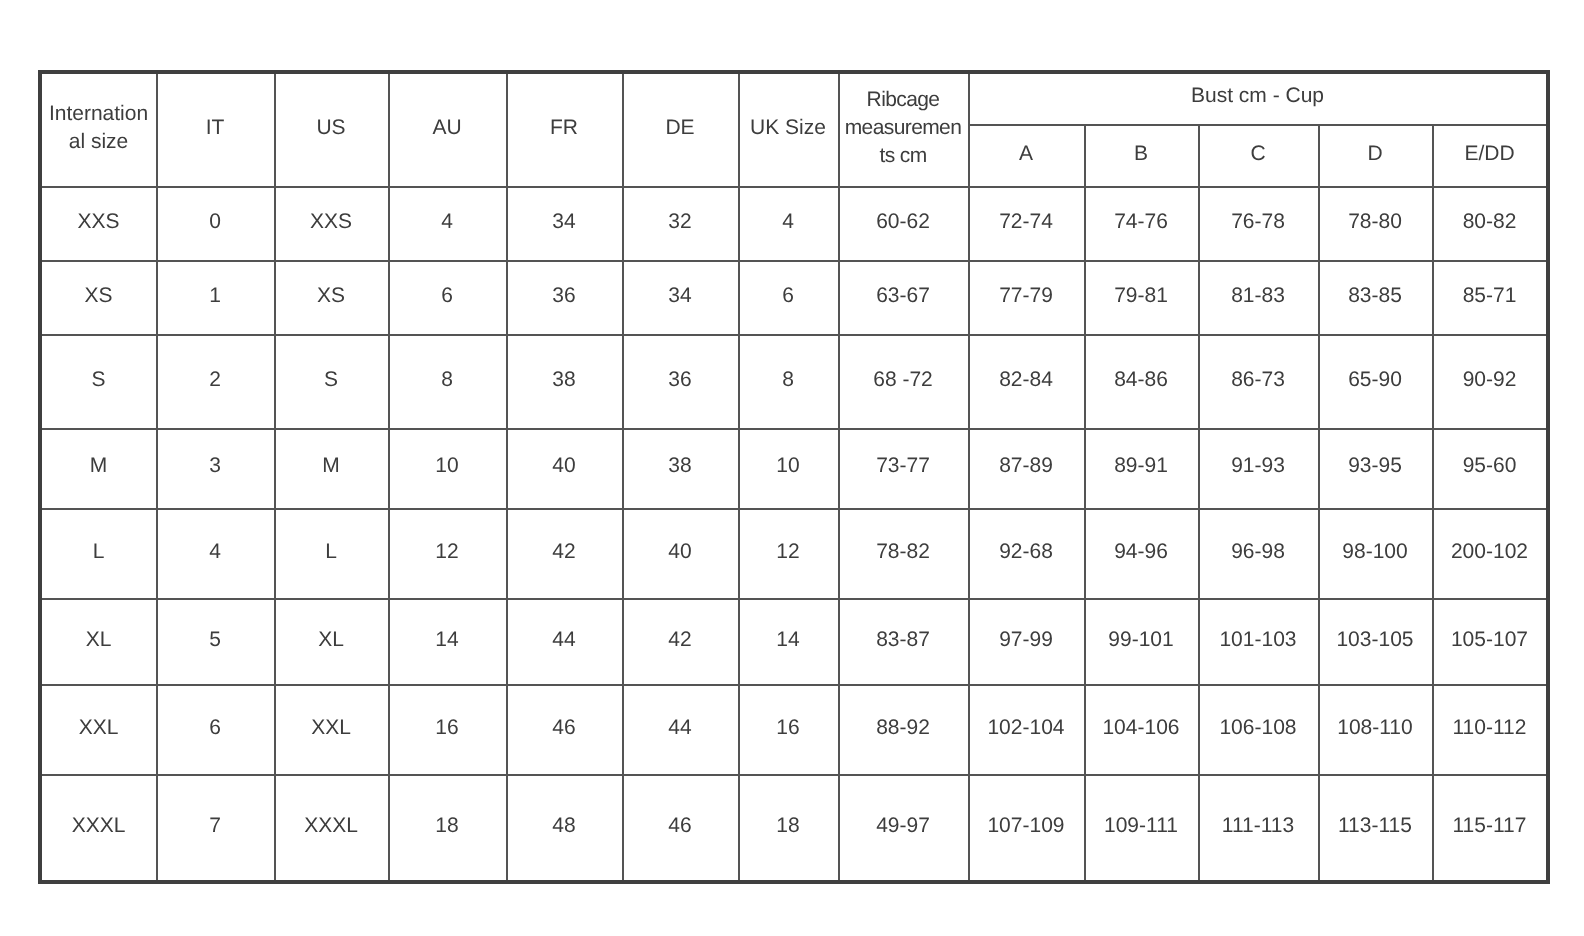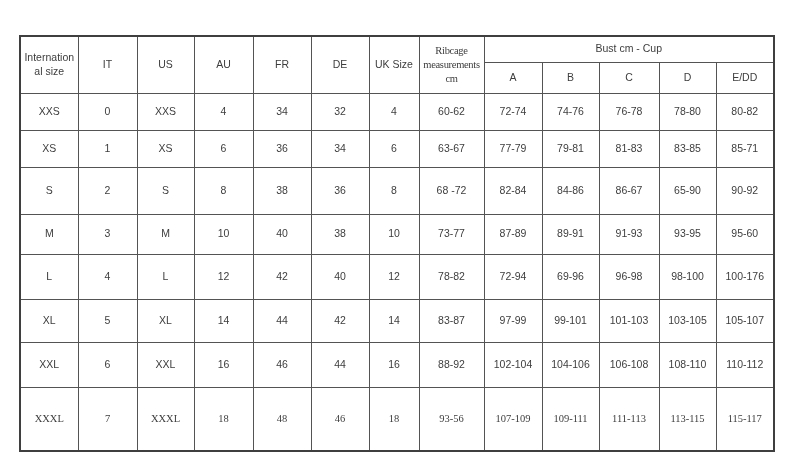--- a/index.html
+++ b/index.html
@@ -33,32 +33,31 @@
     text-align: center;
     vertical-align: middle;
     padding: 0 2px;
     overflow: hidden;
     word-wrap: break-word;
   }
   th.condensed {
     font-size: 10px;
     letter-spacing: -0.3px;
     padding: 0 1px;
-    font-family: Liberation Serif, serif;
   }
   thead tr.group-row    { height: 26px; }
   thead tr.cup-row      { height: 31px; }
   tbody tr:nth-child(1) { height: 37px; padding-left: 22px; }
   tbody tr:nth-child(2) { height: 37px; padding-left: 12px; }
   tbody tr:nth-child(3) { height: 47px; }
   tbody tr:nth-child(4) { height: 40px; }
   tbody tr:nth-child(5) { height: 45px; }
   tbody tr:nth-child(6) { height: 43px; }
   tbody tr:nth-child(7) { height: 45px; }
-  tbody tr:nth-child(8) { height: 64px; font-family: Liberation Serif, serif; }
+  tbody tr:nth-child(8) { height: 54px; }
 </style>
 </head>
 <body>
 
 <div class="table-wrap">
   <table class="size-chart">
     <colgroup>
       <col style="width:58px">
         <col style="width:59px">
         <col style="width:57px">
@@ -128,21 +127,21 @@
           <td>S</td>
           <td>2</td>
           <td>S</td>
           <td>8</td>
           <td>38</td>
           <td>36</td>
           <td>8</td>
           <td>68 -72</td>
           <td>82-84</td>
           <td>84-86</td>
-          <td>86-67</td>
+          <td>86-73</td>
           <td>65-90</td>
           <td>90-92</td>
         </tr>
         <tr>
           <td>M</td>
           <td>3</td>
           <td>M</td>
           <td>10</td>
           <td>40</td>
           <td>38</td>
@@ -156,25 +155,25 @@
         </tr>
         <tr>
           <td>L</td>
           <td>4</td>
           <td>L</td>
           <td>12</td>
           <td>42</td>
           <td>40</td>
           <td>12</td>
           <td>78-82</td>
-          <td>72-94</td>
-          <td>69-96</td>
+          <td>92-68</td>
+          <td>94-96</td>
           <td>96-98</td>
           <td>98-100</td>
-          <td>100-176</td>
+          <td>200-102</td>
         </tr>
         <tr>
           <td>XL</td>
           <td>5</td>
           <td>XL</td>
           <td>14</td>
           <td>44</td>
           <td>42</td>
           <td>14</td>
           <td>83-87</td>
@@ -200,21 +199,21 @@
           <td>110-112</td>
         </tr>
         <tr>
           <td>XXXL</td>
           <td>7</td>
           <td>XXXL</td>
           <td>18</td>
           <td>48</td>
           <td>46</td>
           <td>18</td>
-          <td>93-56</td>
+          <td>49-97</td>
           <td>107-109</td>
           <td>109-111</td>
           <td>111-113</td>
           <td>113-115</td>
           <td>115-117</td>
         </tr>
       </tbody>
   </table>
 </div>
 

